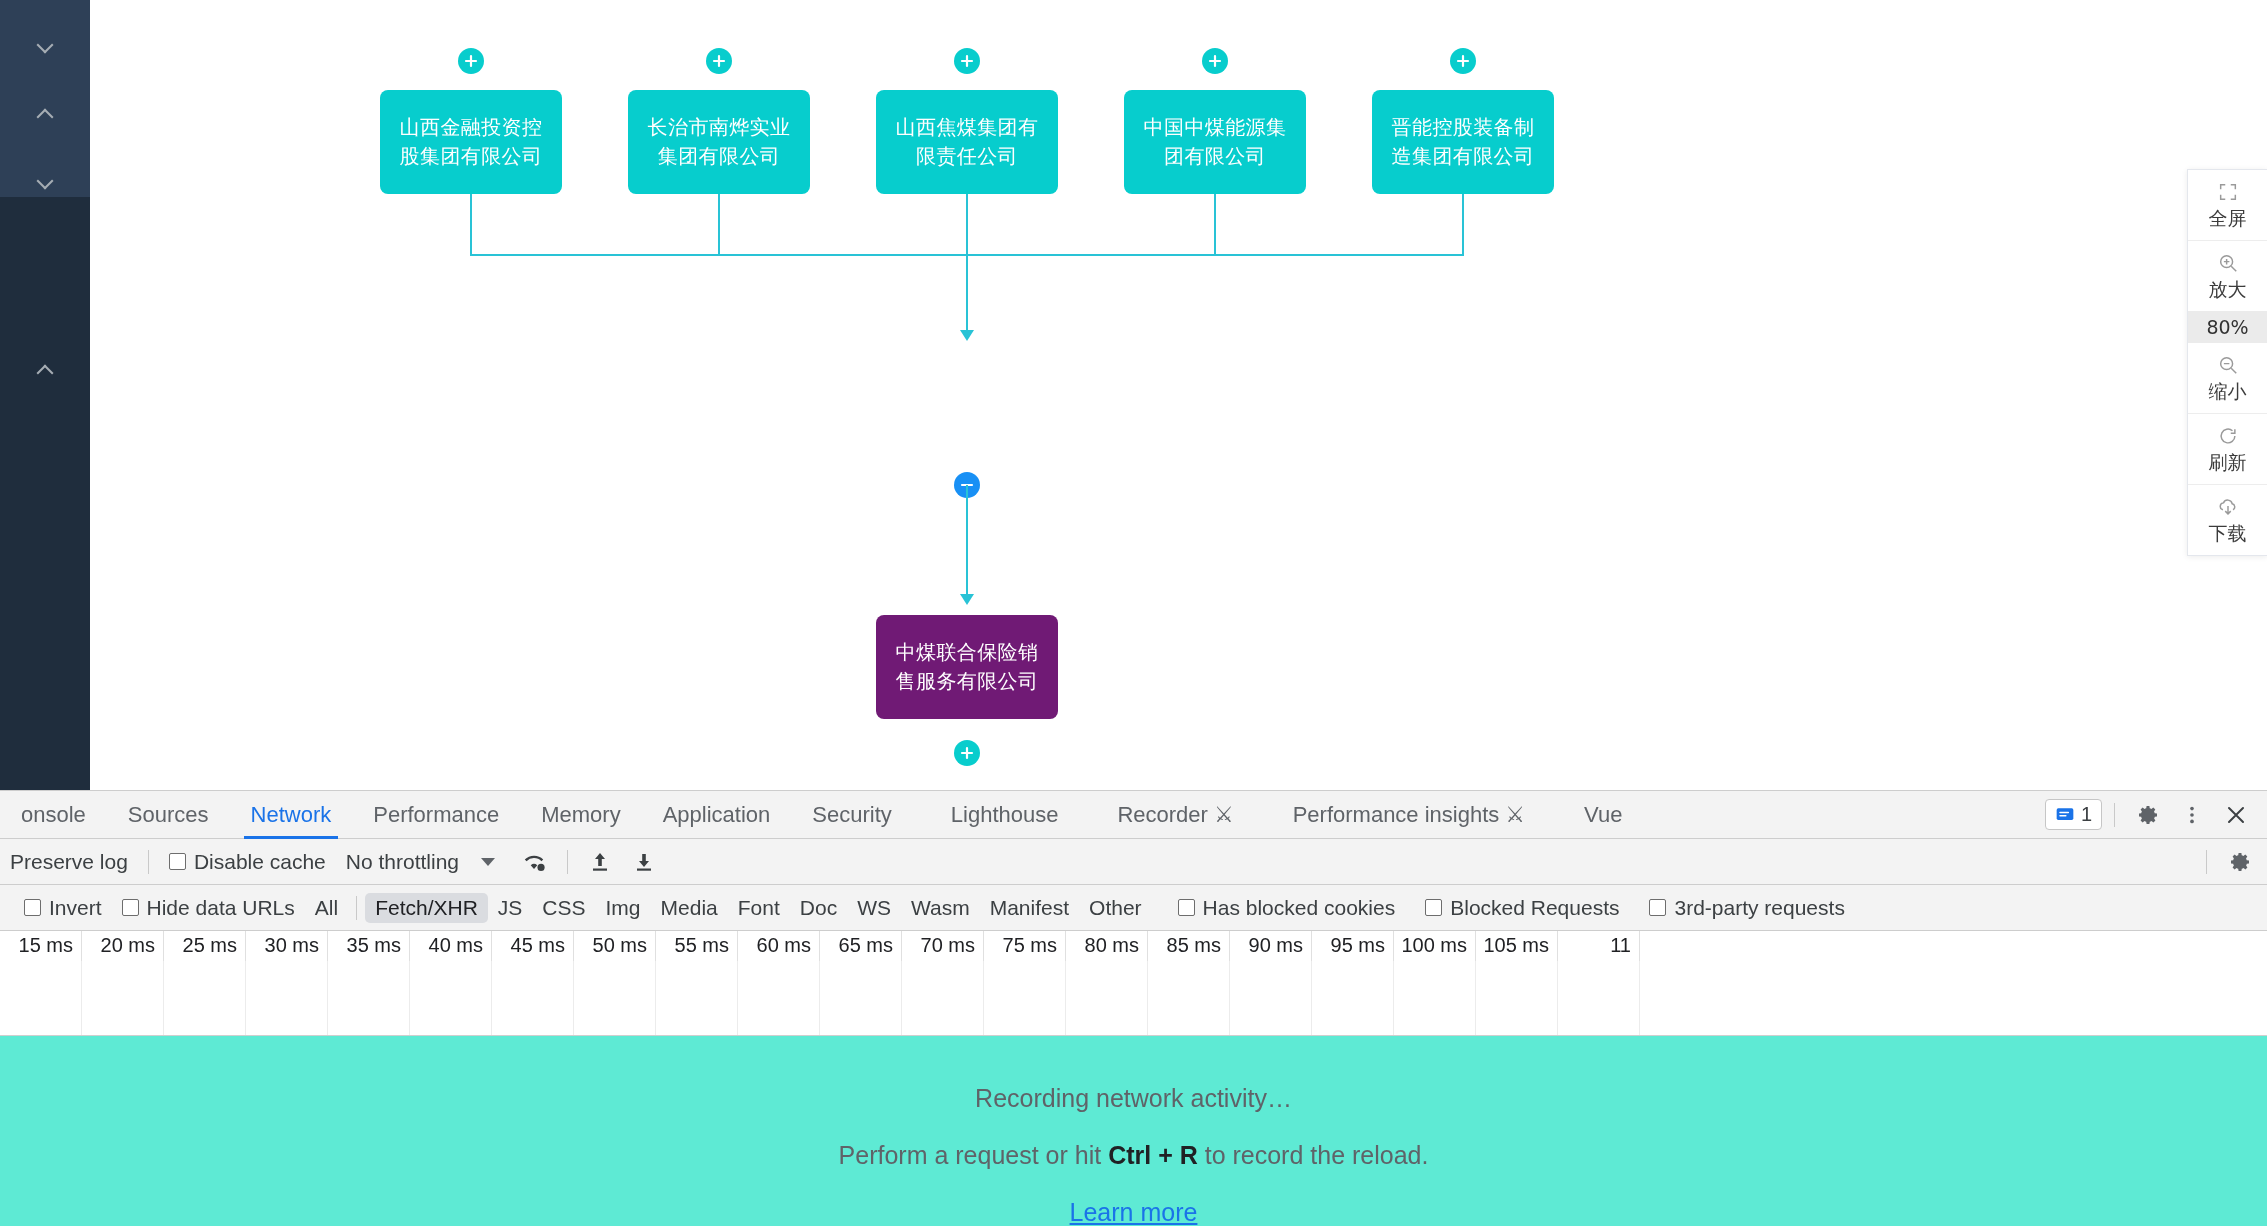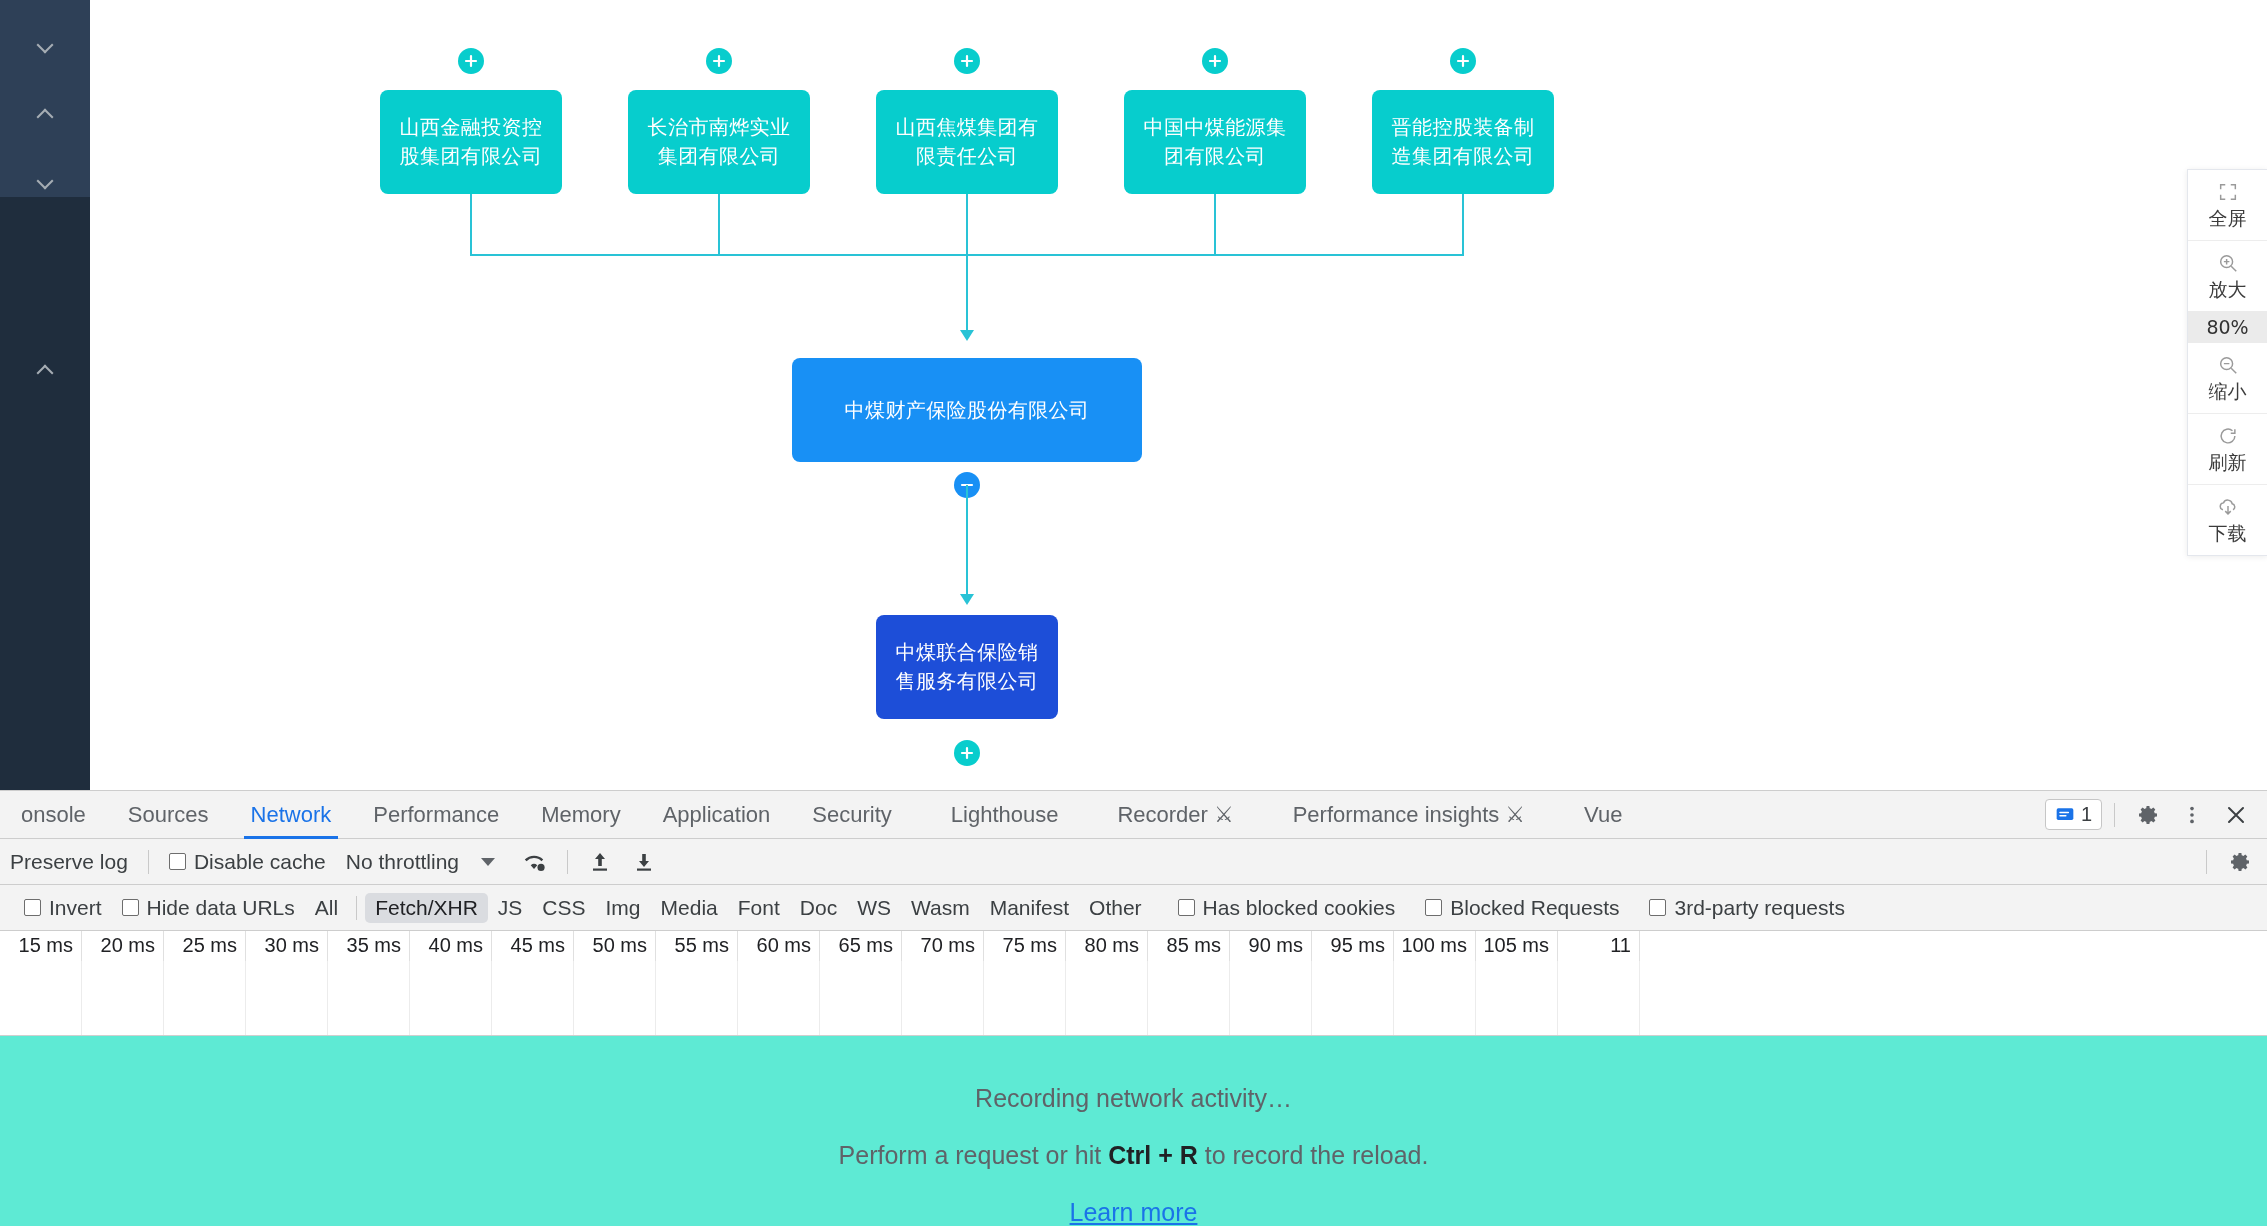--- a/index.html
+++ b/index.html
@@ -27,21 +27,21 @@
   
   .canvas { position:absolute; left:90px; top:0; right:0; height:790px; background:#fff; overflow:hidden; }
 
   .node {
     position:absolute; border-radius:8px; display:flex; align-items:center; justify-content:center;
     color:#ffffff; text-align:center; line-height:1.45; padding:19px 10px;
     letter-spacing:0.4px;
   }
   .node.level1 { background:#07cdcd; width:182px; height:104px; font-size:20px; }
   .node.root   { background:#1890f5; width:350px; height:104px; font-size:20px; }
-  .node.child  { background:#1d4ed8; width:182px; height:104px; font-size:20px; }
+  .node.child  { background:#701a75; width:182px; height:104px; font-size:20px; }
 
   .toggle {
     position:absolute; width:26px; height:26px; border-radius:50%;
     display:flex; align-items:center; justify-content:center;
     color:#fff; font-size:22px; line-height:0; font-weight:400; cursor:pointer;
   }
   .toggle.plus  { background:#08cdcd; }
   .toggle.minus { background:#1890f5; }
   .toggle svg { display:block; }
 
@@ -168,23 +168,20 @@
     <div class="link vline" style="left:628px; top:194px; height:60px;"></div>
     <div class="link vline" style="left:876px; top:194px; height:60px;"></div>
     <div class="link vline" style="left:1124px; top:194px; height:60px;"></div>
     <div class="link vline" style="left:1372px; top:194px; height:60px;"></div>
 
     <div class="link hline" style="left:380px; top:254px; width:994px;"></div>
 
     <div class="link vline" style="left:876px; top:254px; height:82px;"></div>
     <div class="arrowhead" style="left:870px; top:330px;"></div>
 
-    <div class="node root" style="left:702px; top:358px;">
-      <span>中煤财产保险股份有限公司</span>
-    </div>
     <div class="toggle minus" style="left:864px; top:472px;">
       <svg width="14" height="14" viewBox="0 0 14 14">
           <path d="M2 7h10" stroke="#fff" stroke-width="2.2" stroke-linecap="round"></path>
         </svg>
     </div>
 
     <div class="link vline" style="left:876px; top:485px; height:115px;"></div>
     <div class="arrowhead" style="left:870px; top:594px;"></div>
 
     <div class="node child" style="left:786px; top:615px;">

